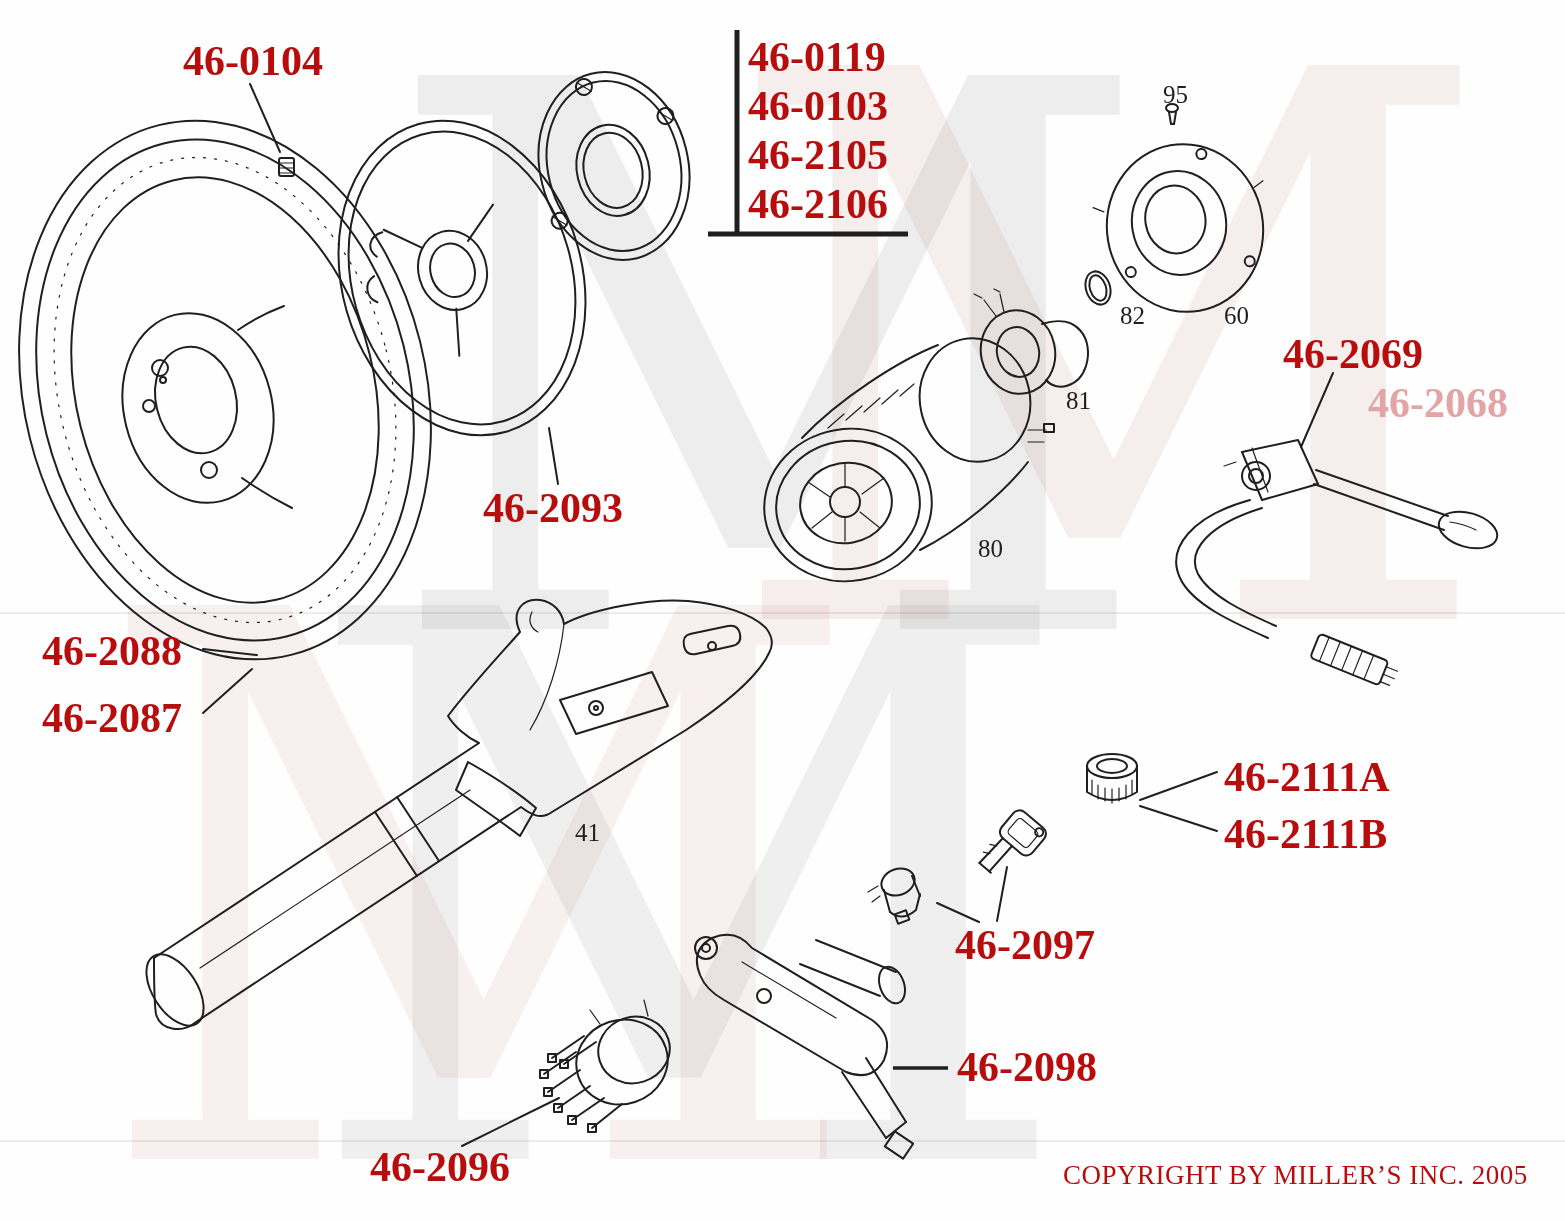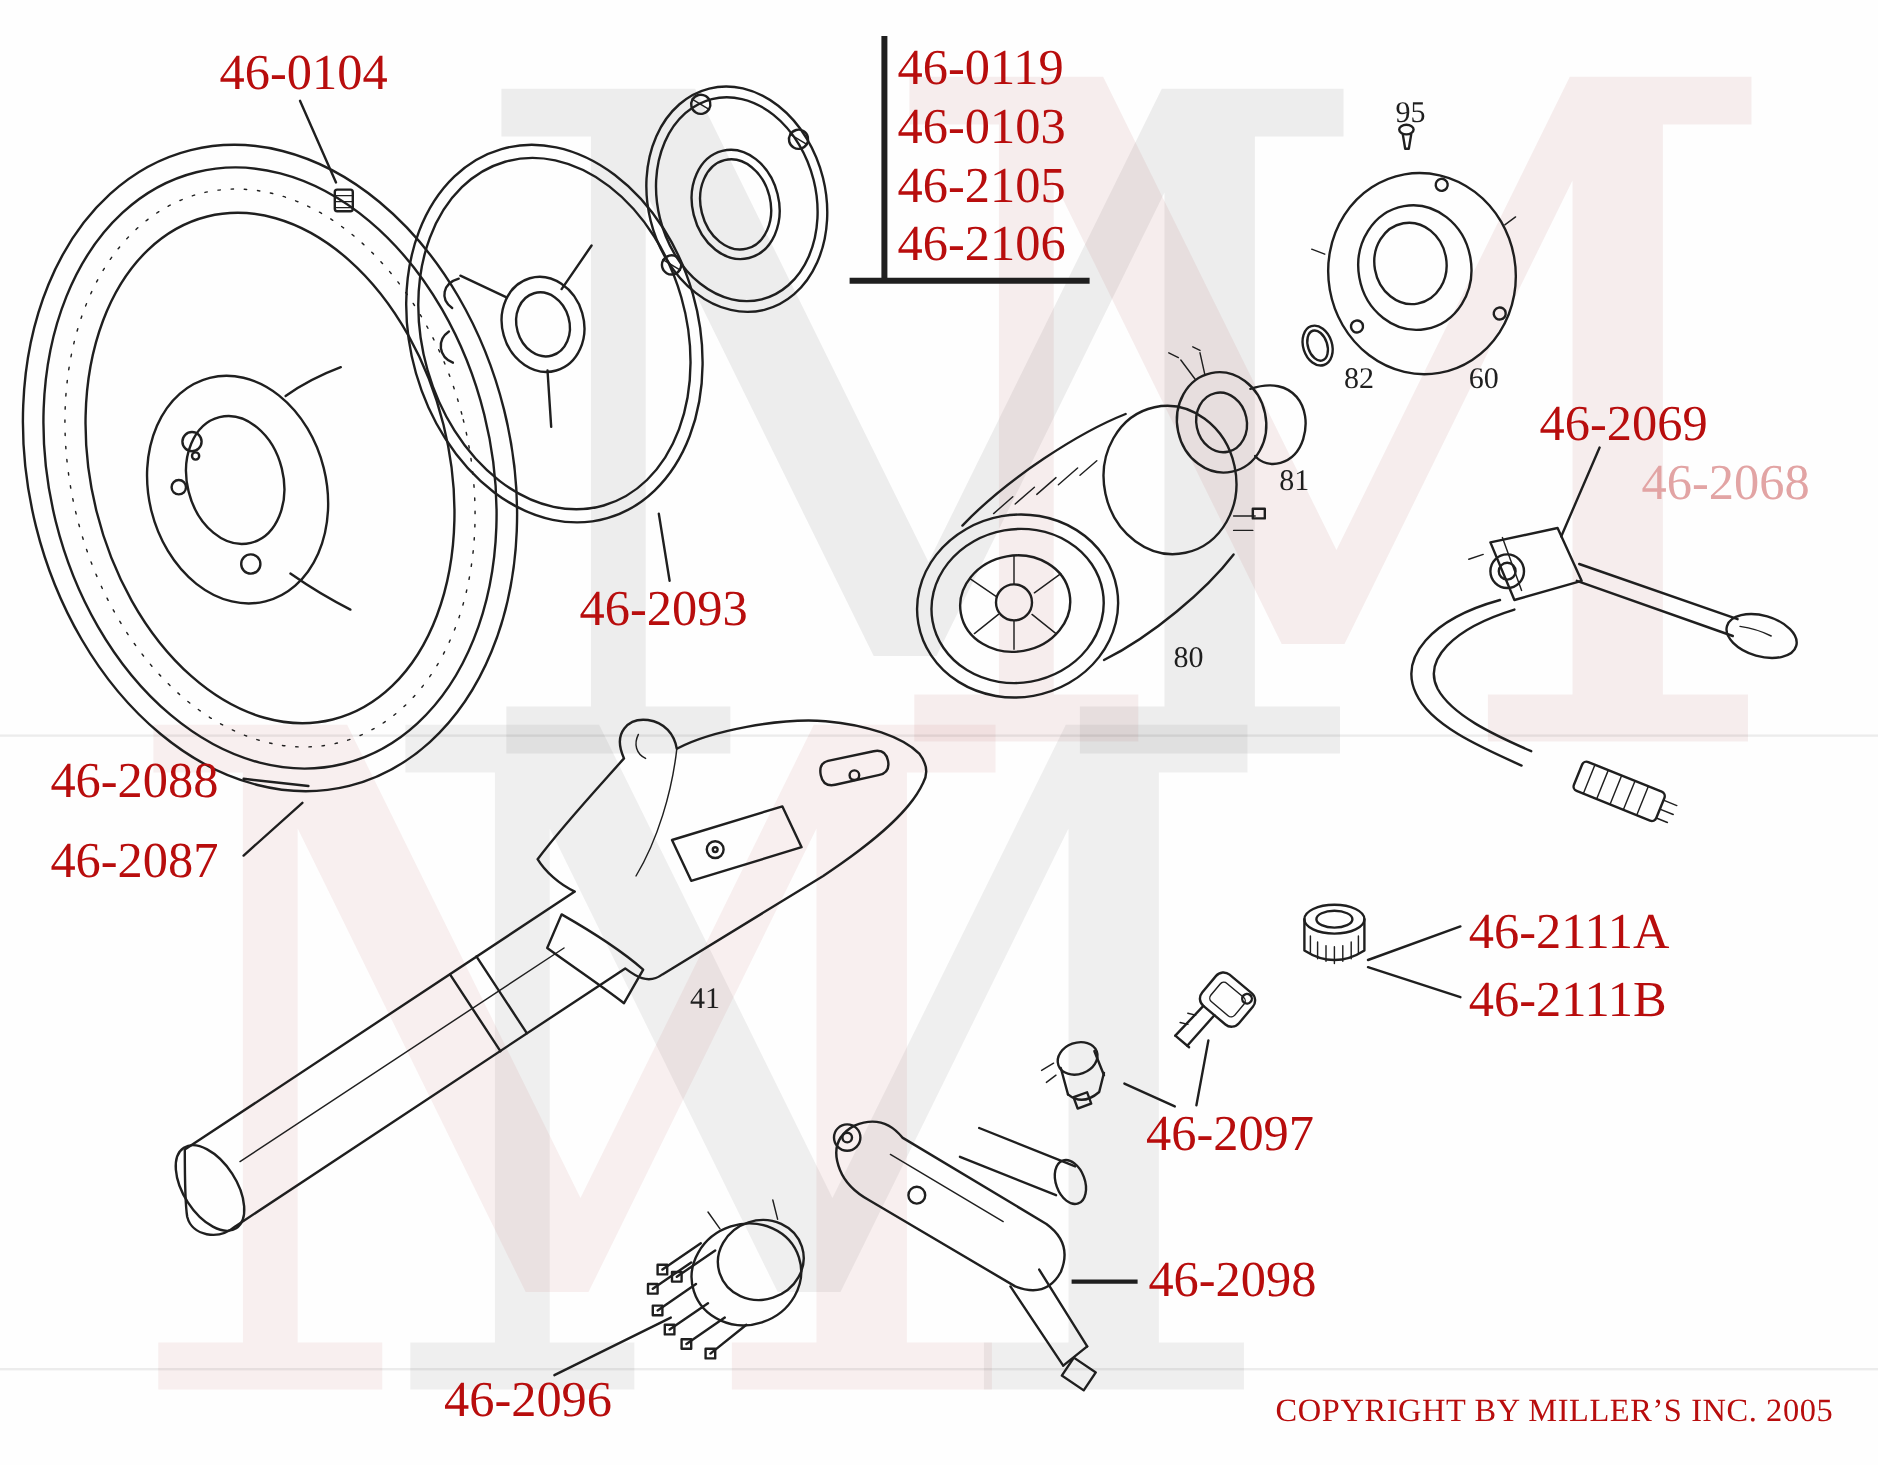--- a/index.html
+++ b/index.html
@@ -8,21 +8,21 @@
     font-family:"Liberation Serif", serif;
   }
   
   .wm{
     position:absolute;font-family:"DejaVu Serif", serif;line-height:0.78;
     pointer-events:none;user-select:none;font-weight:400;
   }
   .wm-rule{position:absolute;left:0;width:1565px;height:2px;background:rgba(0,0,0,0.07);}
   
   .lbl{
-    position:absolute;color:var(--red);font-size:42px;line-height:1;white-space:nowrap;
+    position:absolute;color:var(--red);font-size:42px;line-height:1;white-space:nowrap;font-weight:bold;
   }
   .lbl.pink{color:var(--pink);}
   
   .pnum{
     position:absolute;color:var(--ink);font-family:Liberation Serif, serif;
     font-size:25px;line-height:1;white-space:nowrap;
   }
   .copyright{
     position:absolute;color:var(--red);font-size:27px;line-height:1;white-space:nowrap;
     letter-spacing:0.5px;

